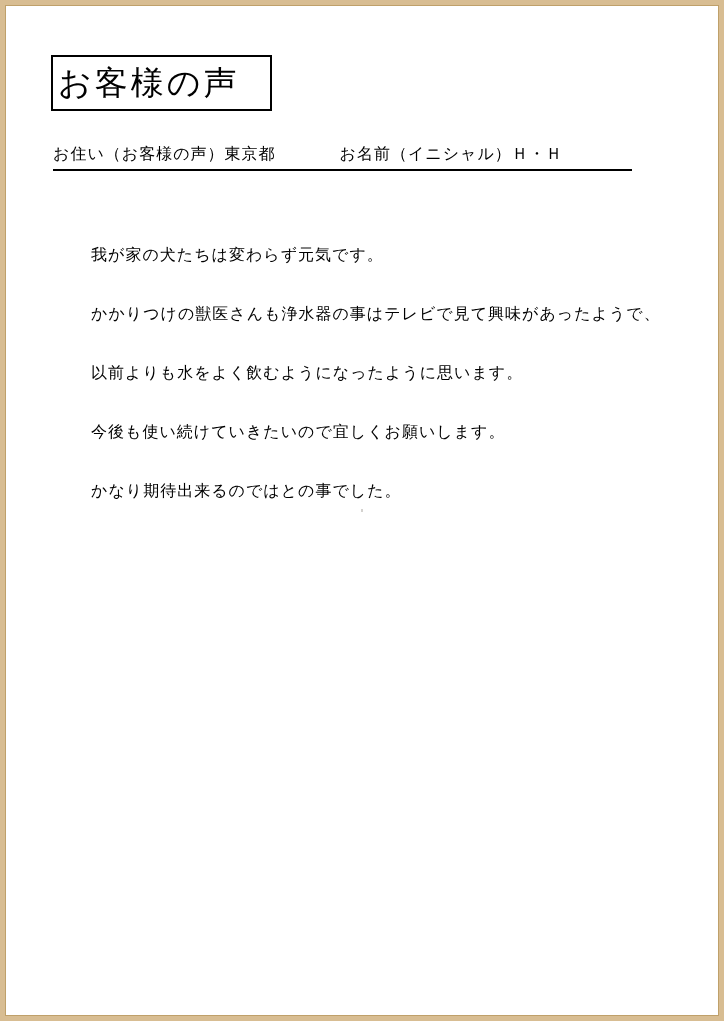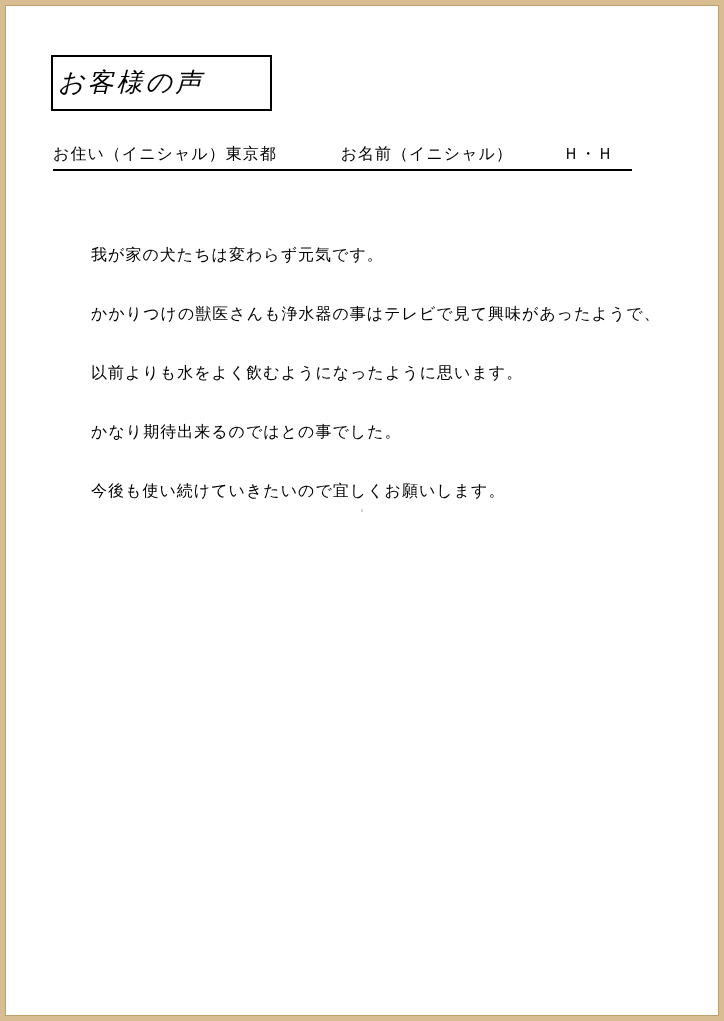--- a/index.html
+++ b/index.html
@@ -36,41 +36,40 @@
     width: 221px;
     height: 56px;
     box-sizing: border-box;
     border: 2px solid #000000;
     display: flex;
     align-items: center;
     padding-left: 5px;
     background: #ffffff;
   }
   .title-text {
-    font-size: 26px;
+    font-size: 33px;
     line-height: 1;
     letter-spacing: 3px;
     white-space: nowrap;
-    font-style: italic;
   }
   .info-line {
     position: absolute;
     left: 48px;   
     top: 139px;   
     width: 579px;
     box-sizing: border-box;
     border-bottom: 2px solid #000000;
     padding-bottom: 4px;
     font-size: 16px;
     letter-spacing: 1px;
     white-space: nowrap;
   }
   .info-line .residence-value { }
   .info-line .name-label      { margin-left: 64px; margin-top: 41px; }
-  .info-line .name-value      { margin-left: 50px; }
+  .info-line .name-value      { }
   .feedback-body {
     position: absolute;
     left: 70px;   
     top: 212px;   
     font-size: 16px;
     letter-spacing: 1px;
   }
   .feedback-body p {
     margin: 16px;
     line-height: 43px;
@@ -80,24 +79,24 @@
 </head>
 <body>
 
 <div class="page">
 
   <div class="title-box">
     <span class="title-text">お客様の声</span>
   </div>
 
   <div class="info-line">
-    <span class="residence-label">お住い（イニシャル）</span><span class="residence-value">東京都</span><span class="name-label">お名前（イニシャル）</span><span class="name-value">Ｈ・Ｈ</span>
+    <span class="residence-label">お住い（お客様の声）</span><span class="residence-value">東京都</span><span class="name-label">お名前（イニシャル）</span><span class="name-value">Ｈ・Ｈ</span>
   </div>
 
   <div class="feedback-body">
     <p>我が家の犬たちは変わらず元気です。</p>
     <p>かかりつけの獣医さんも浄水器の事はテレビで見て興味があったようで、</p>
     <p>以前よりも水をよく飲むようになったように思います。</p>
+    <p>今後も使い続けていきたいので宜しくお願いします。</p>
     <p>かなり期待出来るのではとの事でした。</p>
-    <p>今後も使い続けていきたいので宜しくお願いします。</p>
   </div>
 
 </div>
 
 </body></html>

